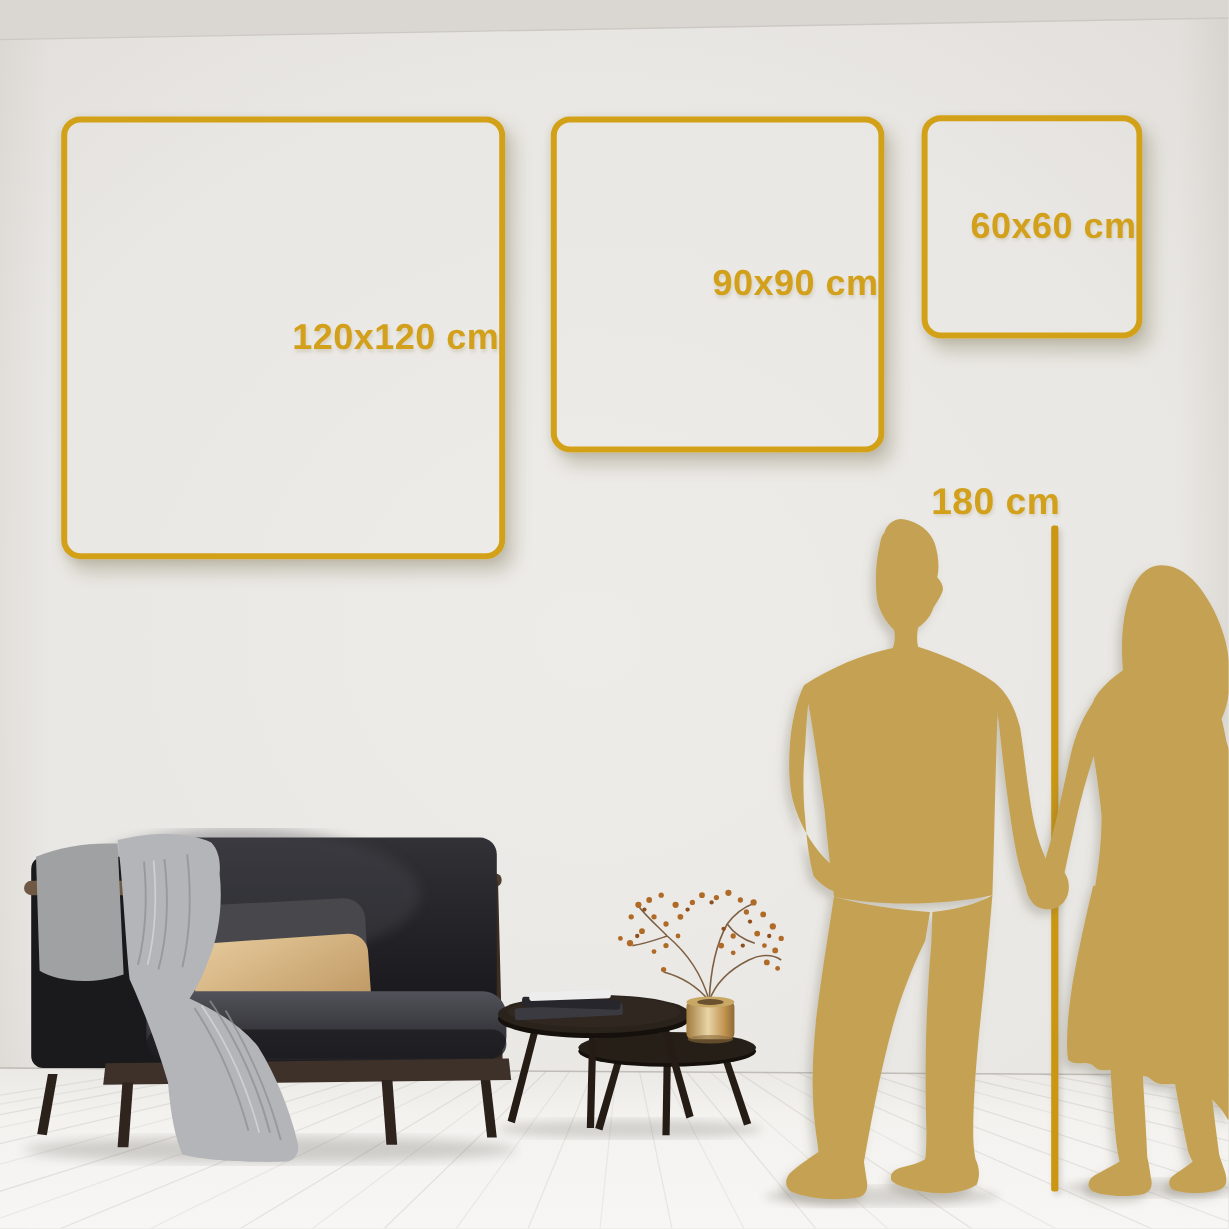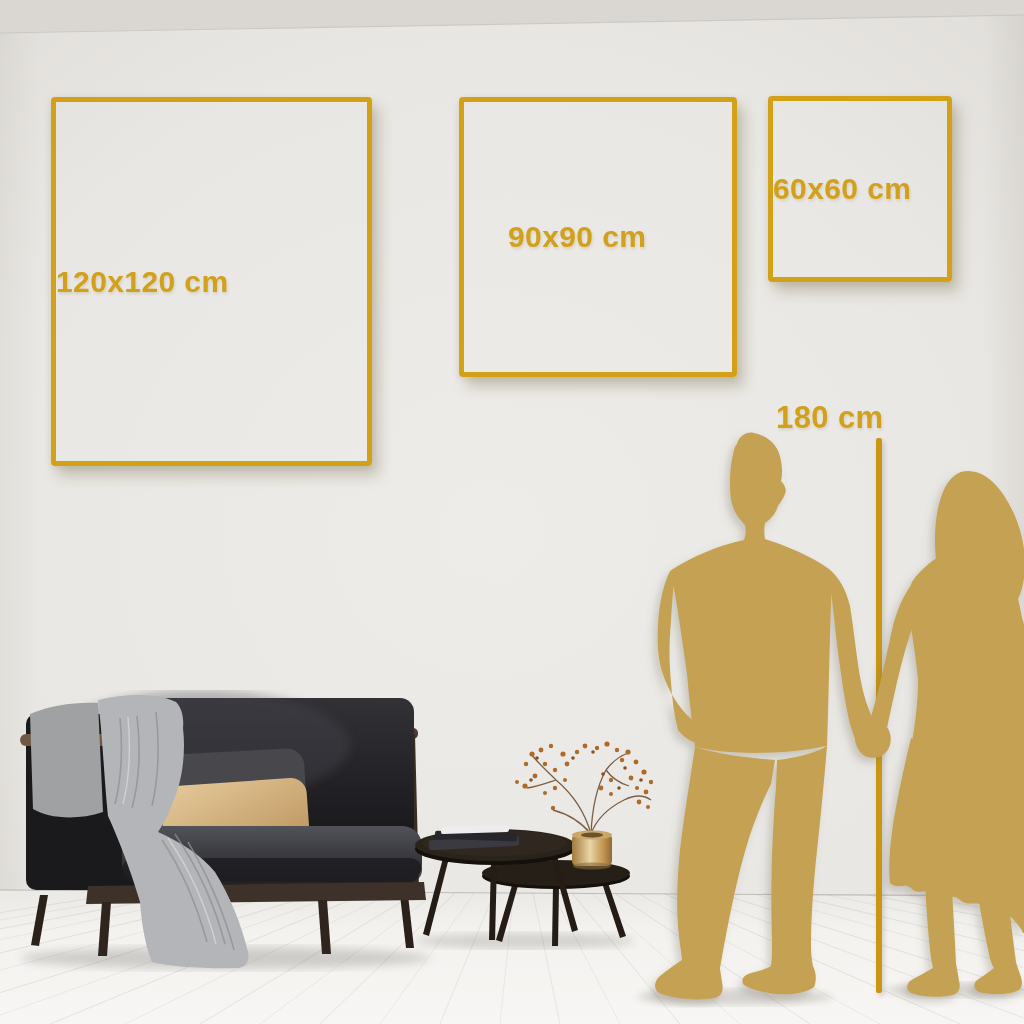--- a/index.html
+++ b/index.html
@@ -11,25 +11,25 @@
   }
   .wall{
     position:absolute;inset:0;
     background:
       linear-gradient(to right, rgba(120,112,100,.07), rgba(120,112,100,0) 4%, rgba(120,112,100,0) 96%, rgba(120,112,100,.10)),
       radial-gradient(95% 85% at 48% 52%, #EEECE9 0%, #E9E7E3 55%, #DBD8D4 100%);
   }
   .ceiling{position:absolute;top:0;left:0;}
   .floor-svg{position:absolute;left:0;top:884px;}
   .frame{
-    position:absolute;border:5px solid #D3A118;border-radius:4px;
-    display:flex;align-items:center;justify-content:flex-start;
+    position:absolute;border:5px solid #D3A118;border-radius:16px;
+    display:flex;align-items:center;justify-content:flex-end;
     box-shadow:7px 10px 14px rgba(100,88,50,.28), 0 2px 6px rgba(100,88,50,.12);
   }
-  .f120{left:51px;top:97px;width:321px;height:369px;}
+  .f120{left:51px;top:97px;width:370px;height:369px;}
   .f90{left:459px;top:97px;width:278px;height:280px;}
   .f60{left:768px;top:96px;width:184px;height:186px;}
   .frame-label{
     font-weight:bold;font-size:30px;letter-spacing:.4px;color:#D3A118;
     text-shadow:1px 2px 3px rgba(120,100,40,.18);white-space:nowrap;
   }
   .ruler-label{
     position:absolute;left:776px;top:400px;width:200px;text-align:left;
     font-weight:bold;font-size:31px;letter-spacing:.4px;color:#D3A118;
     text-shadow:1px 2px 3px rgba(120,100,40,.18);

